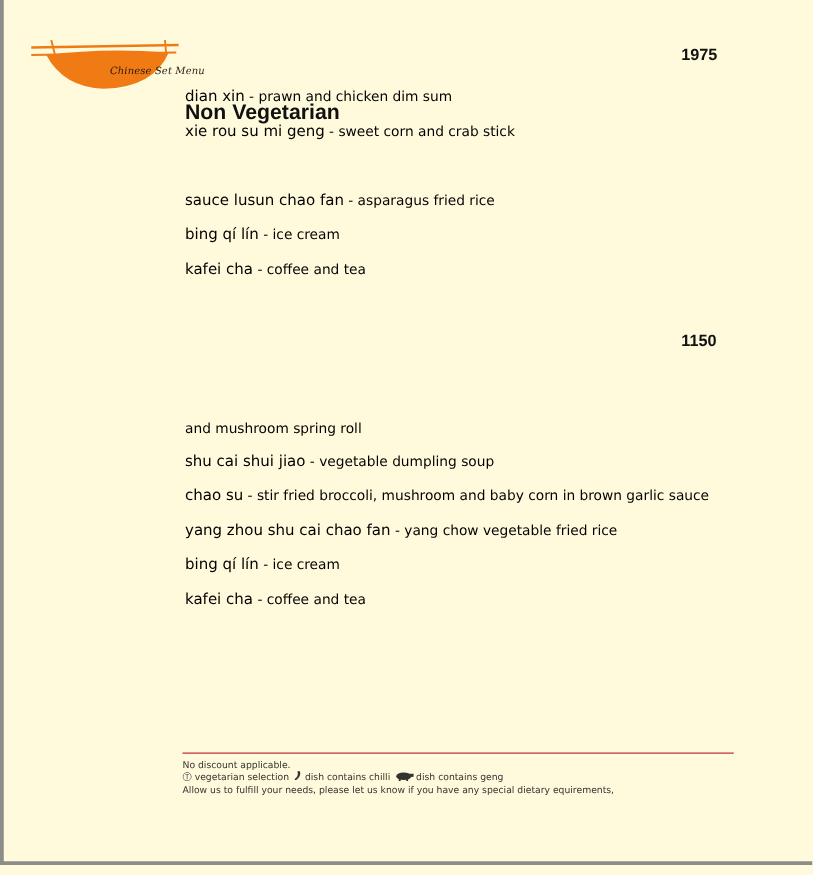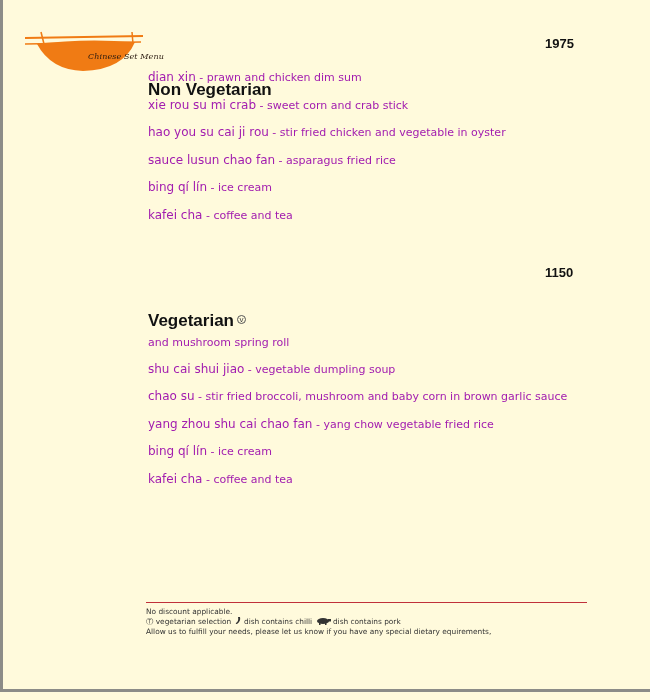--- a/index.html
+++ b/index.html
@@ -24,21 +24,21 @@
     display: inline-block; font-size: 8px; font-weight: normal; color: #444;
     border: 1px solid #555; border-radius: 50%; width: 9px; height: 9px;
     line-height: 8px; text-align: center; vertical-align: 4px; margin-left: 3px;
   }
   .price {
     position: absolute; left: 542px; font-family: "Liberation Sans", sans-serif;
     font-weight: bold; font-size: 13px; color: #111;
   }
   .item {
     position: absolute; left: 145px; white-space: nowrap;
-    font-family: "DejaVu Sans", sans-serif; font-size: 12px; color: #a21caf;
+    font-family: "DejaVu Sans", sans-serif; font-size: 12px; color: #000000;
   }
   .item .desc { font-size: 11px; }
   .rule {
     position: absolute; left: 143px; top: 602px; width: 441px; height: 1px;
     background: #c0303a;
   }
   .footer {
     position: absolute; left: 143px; top: 607px; width: 440px;
     font-family: "DejaVu Sans", sans-serif; font-size: 7.4px; line-height: 9.3px; color: #333;
   }
@@ -56,27 +56,25 @@
     <line x1="2" y1="14" x2="118" y2="12" stroke="#f07b14" stroke-width="1.6"></line>
     <line x1="18" y1="2" x2="22" y2="18" stroke="#f07b14" stroke-width="1.5"></line>
     <line x1="109" y1="2" x2="110" y2="14" stroke="#f07b14" stroke-width="1.5"></line>
   </svg>
   <div class="logo-text">Chinese Set Menu</div>
 
   <div class="section-title" style="top:32px;">Non Vegetarian</div>
   <div class="price" style="top:36px;">1975</div>
 
   <div class="item" style="top:70px;"><span>dian xin</span><span class="desc"><span> - </span><span>prawn and chicken dim sum</span></span></div>
-  <div class="item" style="top:98px;"><span>xie rou su mi crab</span><span class="desc"><span> - </span><span>sweet corn and crab stick</span></span></div>
-  <div class="item" style="top:125px;"><span>hao you su cai ji rou</span><span class="desc"><span> - </span><span>stir fried chicken and vegetable in oyster</span></span></div>
+  <div class="item" style="top:98px;"><span>xie rou su mi geng</span><span class="desc"><span> - </span><span>sweet corn and crab stick</span></span></div>
   <div class="item" style="top:153px;"><span>sauce lusun chao fan</span><span class="desc"><span> - </span><span>asparagus fried rice</span></span></div>
   <div class="item" style="top:180px;"><span>bing qí lín</span><span class="desc"><span> - </span><span>ice cream</span></span></div>
   <div class="item" style="top:208px;"><span>kafei cha</span><span class="desc"><span> - </span><span>coffee and tea</span></span></div>
 
-  <div class="section-title" style="top:263px;"><span>Vegetarian</span><span class="veg-mark">v</span></div>
   <div class="price" style="top:265px;">1150</div>
 
   <div class="item" style="top:335px;"><span class="desc">and mushroom spring roll</span></div>
   <div class="item" style="top:362px;"><span>shu cai shui jiao</span><span class="desc"><span> - </span><span>vegetable dumpling soup</span></span></div>
   <div class="item" style="top:389px;"><span>chao su</span><span class="desc"><span> - </span><span>stir fried broccoli, mushroom and baby corn in brown garlic sauce</span></span></div>
   <div class="item" style="top:417px;"><span>yang zhou shu cai chao fan</span><span class="desc"><span> - </span><span>yang chow vegetable fried rice</span></span></div>
   <div class="item" style="top:444px;"><span>bing qí lín</span><span class="desc"><span> - </span><span>ice cream</span></span></div>
   <div class="item" style="top:472px;"><span>kafei cha</span><span class="desc"><span> - </span><span>coffee and tea</span></span></div>
 
   <div class="rule"></div>
@@ -88,17 +86,17 @@
       <svg class="ficon" width="8" height="9" viewBox="0 0 8 9">
           <path d="M6 1 Q7 5 3 8 Q1 8 2 7 Q5 5 4 1 Z" fill="#333"></path>
         </svg>
       <span>dish contains chilli</span>
       <svg class="ficon" width="16" height="8" viewBox="0 0 16 8">
           <ellipse cx="8" cy="4" rx="6" ry="3" fill="#333"></ellipse>
           <rect x="4" y="5" width="1.5" height="3" fill="#333"></rect>
           <rect x="10" y="5" width="1.5" height="3" fill="#333"></rect>
           <rect x="13" y="2" width="3" height="2.5" fill="#333"></rect>
         </svg>
-      <span>dish contains pork</span>
+      <span>dish contains geng</span>
     </div>
     <div class="line">Allow us to fulfill your needs, please let us know if you have any special dietary  equirements,</div>
   </div>
 </div>
 
 </body></html>

